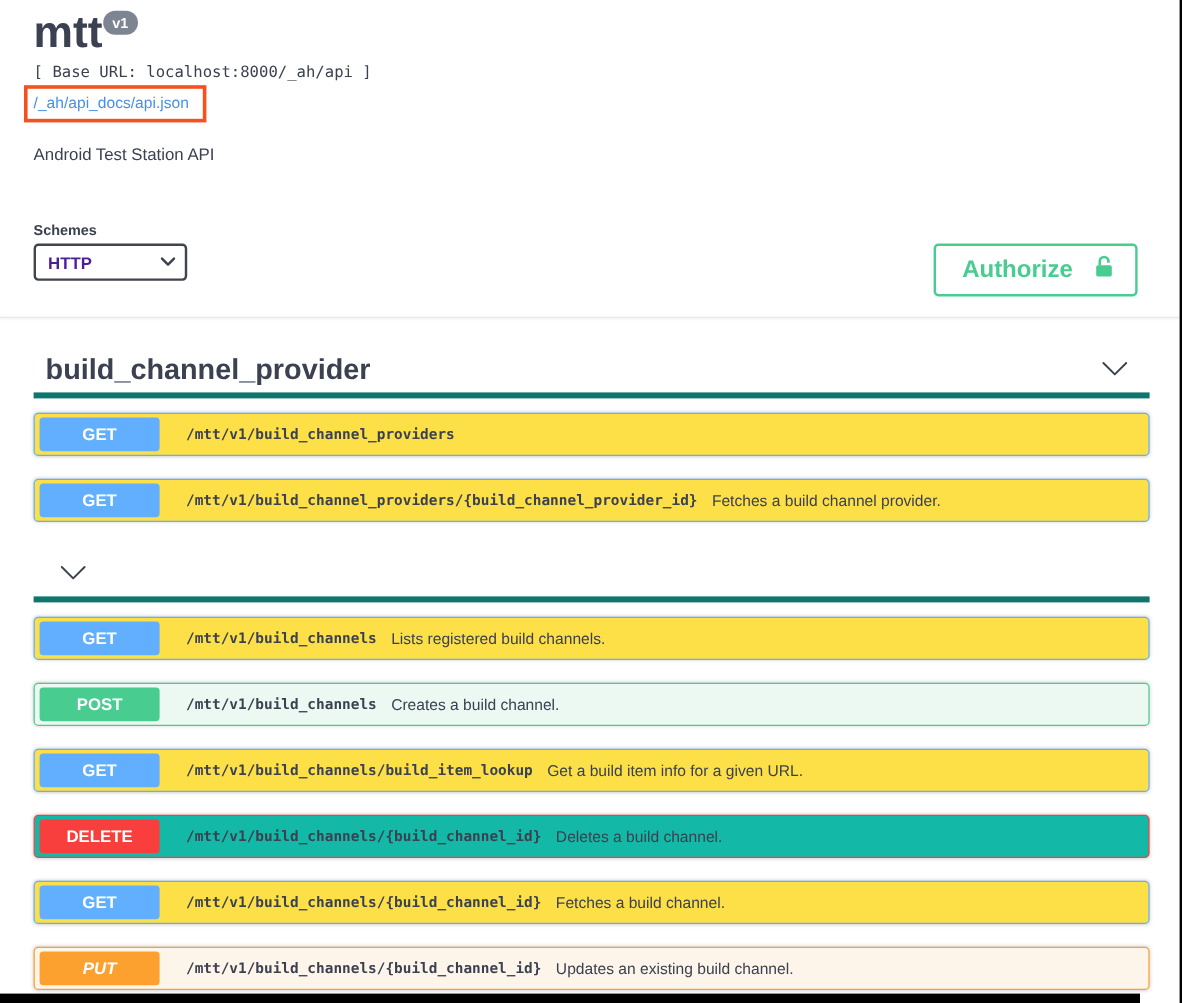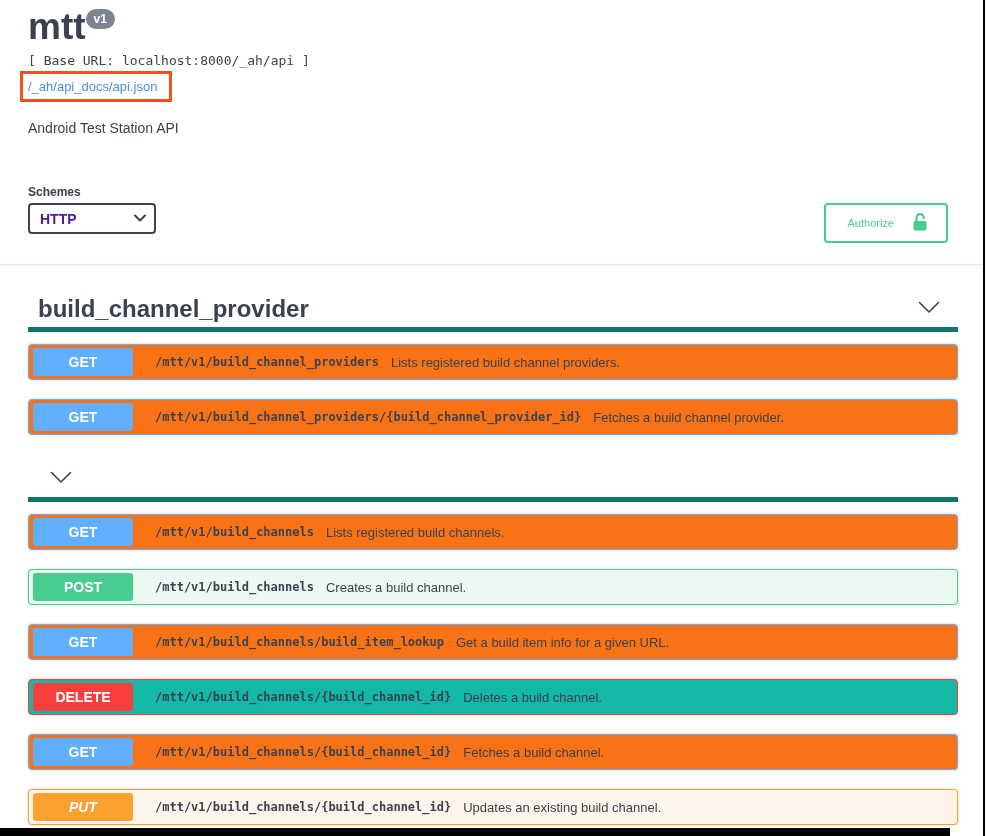--- a/index.html
+++ b/index.html
@@ -34,21 +34,21 @@
     width: 128px; height: 31px; border: 2px solid #41444e; border-radius: 4px;
     font-weight: bold; font-size: 14px; color: #4c1d95; padding: 0 30px 0 10px;
     appearance: none; -webkit-appearance: none; background: #fff;
     font-family: "Liberation Sans", sans-serif; cursor: pointer;
   }
   .select-chevron { position: absolute; right: 9px; top: 8px; pointer-events: none; }
   .authorize-btn {
     position: absolute; right: 10px; top: 18px;
     display: flex; align-items: center; gap: 16px;
     background: #fff; border: 2px solid var(--authorize-green, #49cc90); border-radius: 4px;
-    color: var(--authorize-green, #49cc90); font-weight: normal; font-size: 11px;
+    color: var(--authorize-green, #49cc90); font-weight: bold; font-size: 20px;
     padding: 7px 16px 7px 22px; cursor: pointer; font-family: "Liberation Sans", sans-serif;
   }
   .scheme-divider {
     position: absolute; top: 264px; left: 0; width: 983px; height: 1px;
     background: #e8e8e8; box-shadow: 0 1px 2px rgba(0,0,0,0.08);
   }
 
   
   .sections { position: absolute; top: 284px; left: 28px; width: 930px; }
   .opblock-tag {
@@ -56,21 +56,21 @@
     height: 48px; padding: 6px 6px 0 10px; margin: 0 0 12px 0;
     border-bottom: 5px solid #0f766e;
     font-size: 24px; font-weight: bold; color: #3b4151; cursor: pointer;
   }
   .expand-btn { background: none; border: none; padding: 0 12px; cursor: pointer; }
   .opblock {
     display: flex; align-items: center; height: 36px; margin-bottom: 19px;
     border: 1px solid; border-radius: 4px; box-shadow: 0 0 3px rgba(0,0,0,0.19);
     padding: 0 10px 0 4px; cursor: pointer;
   }
-  .m-get    { background: #f97316; border-color: var(--get, #61affe); }
+  .m-get    { background: #fde047; border-color: var(--get, #61affe); }
   .m-post   { background: #ecf9f3; border-color: var(--post, #49cc90); }
   .m-delete { background: #14b8a6; border-color: var(--delete, #f93e3e); }
   .m-put    { background: #fef5ea; border-color: var(--put, #fca130); }
   .method-badge {
     min-width: 100px; text-align: center; padding: 6px 0; border-radius: 3px;
     color: #fff; font-weight: bold; font-size: 14px;
   }
   .m-get    .method-badge { background: var(--get, #61affe); }
   .m-post   .method-badge { background: var(--post, #49cc90); }
   .m-delete .method-badge { background: var(--delete, #f93e3e); }
@@ -131,21 +131,20 @@
       <button class="expand-btn">
         <svg width="22" height="13" viewBox="0 0 22 13">
             <path d="M1.5 1.5 L11 11 L20.5 1.5" fill="none" stroke="#3b4151" stroke-width="1.6" stroke-linecap="round" stroke-linejoin="round"></path>
           </svg>
       </button>
     </h4>
     <div class="operations">
   <div class="opblock m-get">
     <span class="method-badge">GET</span>
     <span class="op-path">/mtt/v1/build_channel_providers</span>
-    <span class="op-summary">Lists registered build channel providers.</span>
   </div>
 
   <div class="opblock m-get">
     <span class="method-badge">GET</span>
     <span class="op-path">/mtt/v1/build_channel_providers/{build_channel_provider_id}</span>
     <span class="op-summary">Fetches a build channel provider.</span>
   </div>
 </div>
   </section>
 

